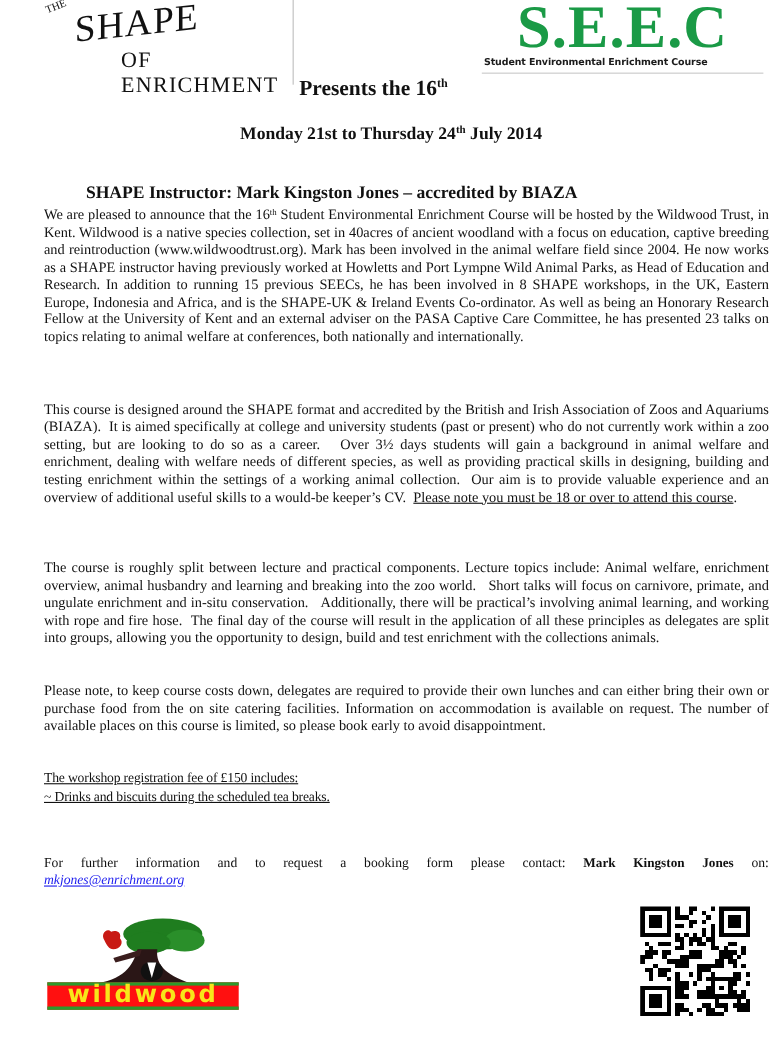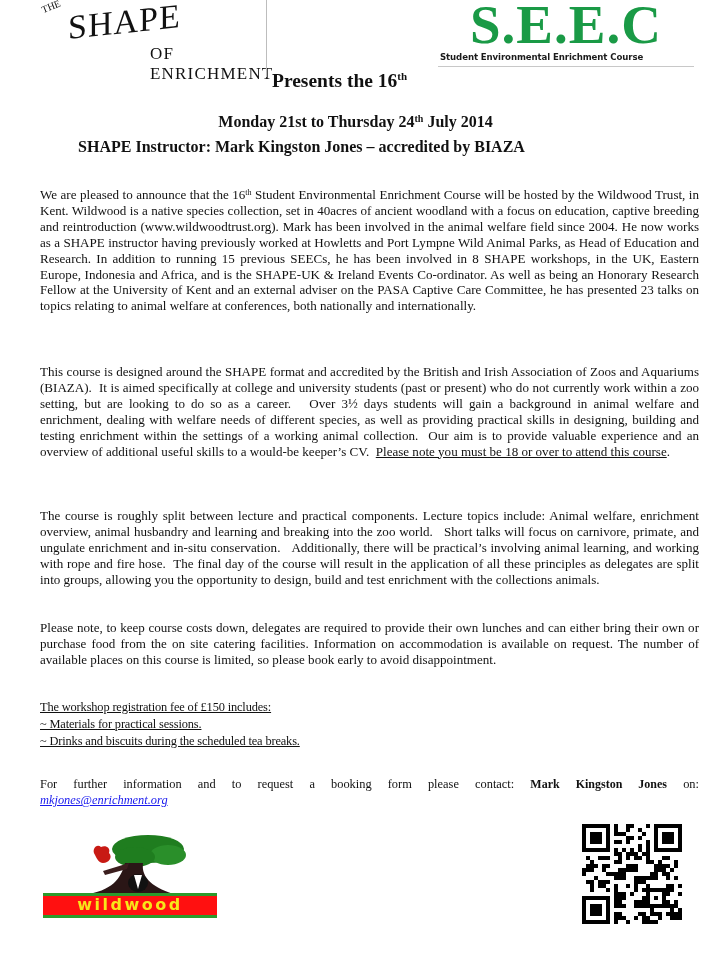--- a/index.html
+++ b/index.html
@@ -2,55 +2,55 @@
 <html><head>
   <meta charset="utf-8">
   <style>
     html, body { margin: 0; padding: 0; background: #ffffff; }
     body { width: 711px; height: 961px; position: relative; overflow: hidden; color: #111; font-family: "Liberation Serif", "DejaVu Serif", serif; }
 
     
     .shape-logo { position: absolute; left: 38px; top: 2px; width: 222px; height: 64px; }
     .shape-the { position: absolute; left: 6px; top: 2px; font-size: 10px; transform: rotate(-22deg); transform-origin: left bottom; letter-spacing: 0px; }
     .shape-word { position: absolute; left: 30px; top: 1px; font-size: 34px; letter-spacing: 1px; transform: skewY(-6deg); font-family: "Liberation Serif", serif; }
-    .shape-sub { position: absolute; left: 72px; top: 42px; font-size: 17px; letter-spacing: 1.2px; margin-left: 40px; }
+    .shape-sub { position: absolute; left: 72px; top: 42px; font-size: 20px; letter-spacing: 1.2px; }
     .header-divider { position: absolute; left: 266px; top: 0; width: 1px; height: 77px; background: #bdbdbd; }
     .presents { position: absolute; left: 272px; top: 70px; font-size: 19.5px; font-weight: bold; }
     .presents sup { font-size: 11px; vertical-align: 7px; }
 
     .seec-logo { position: absolute; left: 438px; top: 0; width: 256px; height: 66px; }
     .seec-title { position: absolute; left: 0; top: -6px; width: 256px; text-align: center; font-family: "Liberation Serif", serif; font-weight: bold; font-size: 55px; color: #1a9a46; letter-spacing: 1px; line-height: 62px; }
     .seec-sub { position: absolute; left: 2px; top: 52px; font-family: "DejaVu Sans", sans-serif; font-weight: bold; font-size: 8.6px; color: #1b1b1b; white-space: nowrap; letter-spacing: -0.1px; }
     .seec-line { position: absolute; left: 0; top: 66px; width: 256px; height: 1px; background: #c8c8c8; }
 
     
     .date-heading { position: absolute; left: 0; top: 113px; width: 711px; text-align: center; font-weight: bold; font-size: 16px; }
     .date-heading sup { font-size: 10px; vertical-align: 5px; }
-    .instructor-heading { position: absolute; left: 0; top: 138px; width: 603px; text-align: center; font-weight: bold; font-size: 16px; }
+    .instructor-heading { position: absolute; left: 0; top: 167px; width: 603px; text-align: center; font-weight: bold; font-size: 16px; }
 
     
     .para { position: absolute; left: 40px; width: 659px; font-size: 13.05px; line-height: 15.9px; text-align: justify; }
     .para sup { font-size: 8px; vertical-align: 4px; line-height: 0; }
     .p1 { top: 187px; }
     .p2 { top: 364px; }
     .p3 { top: 508px; }
     .p4 { top: 620px; }
     .u { text-decoration: underline; }
 
     .fee-block { position: absolute; left: 40px; top: 699px; width: 659px; font-size: 12.4px; line-height: 17px; letter-spacing: -0.15px; }
     .fee-block div { white-space: nowrap; text-decoration: underline; }
 
     .contact { position: absolute; left: 40px; top: 776px; width: 659px; font-size: 12.4px; line-height: 17px; text-align: justify; text-align-last: justify; }
     .contact b { font-size: 12px; }
     .email { position: absolute; left: 40px; top: 793px; font-size: 12.4px; font-style: italic; color: #1a1aee; text-decoration: underline; }
 
     
     .wildwood-logo { position: absolute; left: 43px; top: 833px; width: 174px; height: 93px; }
     .ww-banner { position: absolute; left: 0; top: 60px; width: 174px; height: 25px; background: #ff1010; border-top: 3px solid #2b9a2b; border-bottom: 3px solid #2b9a2b; box-sizing: border-box; }
-    .ww-text { position: absolute; left: 0; top: 60px; width: 174px; height: 25px; text-align: center; font-family: "DejaVu Sans", sans-serif; font-weight: bold; font-size: 16px; color: #f7e61a; letter-spacing: 2.5px; line-height: 24px; }
+    .ww-text { position: absolute; left: 0; top: 60px; width: 174px; height: 25px; text-align: center; font-family: "DejaVu Sans", sans-serif; font-weight: bold; font-size: 22px; color: #f7e61a; letter-spacing: 2.5px; line-height: 24px; }
 
     
     .qr { position: absolute; left: 582px; top: 824px; width: 100px; height: 100px; }
   </style>
 </head>
 <body>
 
 <div class="shape-logo">
   <span class="shape-the">THE</span>
   <span class="shape-word">SHAPE</span>
@@ -71,21 +71,20 @@
 <div class="para p1"><span>We are pleased to announce that the 16</span><sup>th</sup><span> Student Environmental Enrichment Course will be hosted by the Wildwood Trust, in Kent. Wildwood is a native species collection, set in 40acres of ancient woodland with a focus on education, captive breeding and reintroduction (www.wildwoodtrust.org). Mark has been involved in the animal welfare field since 2004. He now works as a SHAPE instructor having previously worked at Howletts and Port Lympne Wild Animal Parks, as Head of Education and Research. In addition to running 15 previous SEECs, he has been involved in 8 SHAPE workshops, in the UK, Eastern Europe, Indonesia and Africa, and is the SHAPE-UK &amp; Ireland Events Co-ordinator. As well as being an Honorary Research Fellow at the University of Kent and an external adviser on the PASA Captive Care Committee, he has presented 23 talks on topics relating to animal welfare at conferences, both nationally and internationally.</span></div>
 
 <div class="para p2"><span>This course is designed around the SHAPE format and accredited by the British and Irish Association of Zoos and Aquariums (BIAZA).&nbsp;&nbsp;It is aimed specifically at college and university students (past or present) who do not currently work within a zoo setting, but are looking to do so as a career.&nbsp;&nbsp;&nbsp;Over 3½ days students will gain a background in animal welfare and enrichment, dealing with welfare needs of different species, as well as providing practical skills in designing, building and testing enrichment within the settings of a working animal collection.&nbsp;&nbsp;Our aim is to provide valuable experience and an overview of additional useful skills to a would-be keeper’s CV.&nbsp;&nbsp;</span><span class="u">Please note you must be 18 or over to attend this course</span><span>.</span></div>
 
 <div class="para p3">The course is roughly split between lecture and practical components. Lecture topics include: Animal welfare, enrichment overview, animal husbandry and learning and breaking into the zoo world.&nbsp;&nbsp;&nbsp;Short talks will focus on carnivore, primate, and ungulate enrichment and in-situ conservation.&nbsp;&nbsp;&nbsp;Additionally, there will be practical’s involving animal learning, and working with rope and fire hose.&nbsp;&nbsp;The final day of the course will result in the application of all these principles as delegates are split into groups, allowing you the opportunity to design, build and test enrichment with the collections animals.</div>
 
 <div class="para p4">Please note, to keep course costs down, delegates are required to provide their own lunches and can either bring their own or purchase food from the on site catering facilities. Information on accommodation is available on request. The number of available places on this course is limited, so please book early to avoid disappointment.</div>
 
 <div class="fee-block">
   <div>The workshop registration fee of £150 includes:</div>
-  <div>~ Materials for practical sessions.</div>
   <div>~ Drinks and biscuits during the scheduled tea breaks.</div>
 </div>
 
 <div class="contact"><span>For further information and to request a booking form please contact: </span><b>Mark Kingston Jones</b><span> on:</span></div>
 <a class="email">mkjones@enrichment.org</a>
 
 <div class="wildwood-logo">
   <svg width="174" height="93" viewBox="0 0 174 93">
 
     <ellipse cx="105" cy="16" rx="36" ry="14" fill="#1f7d1f"></ellipse>

